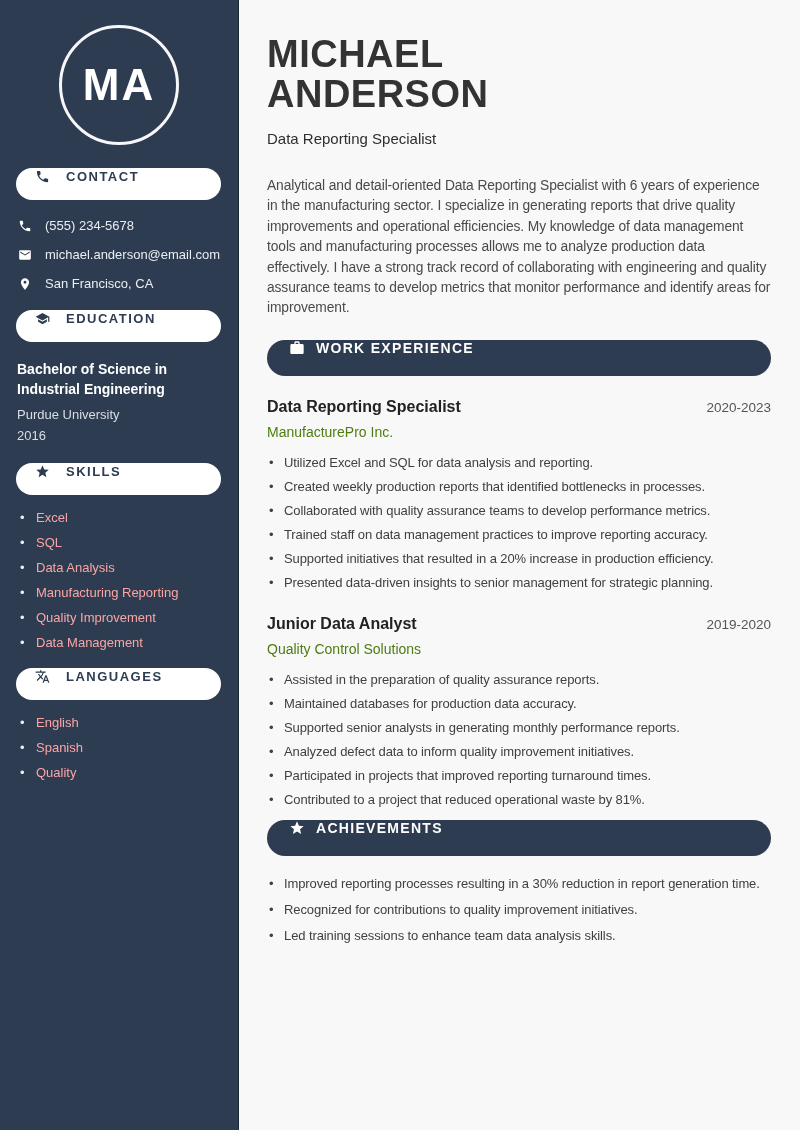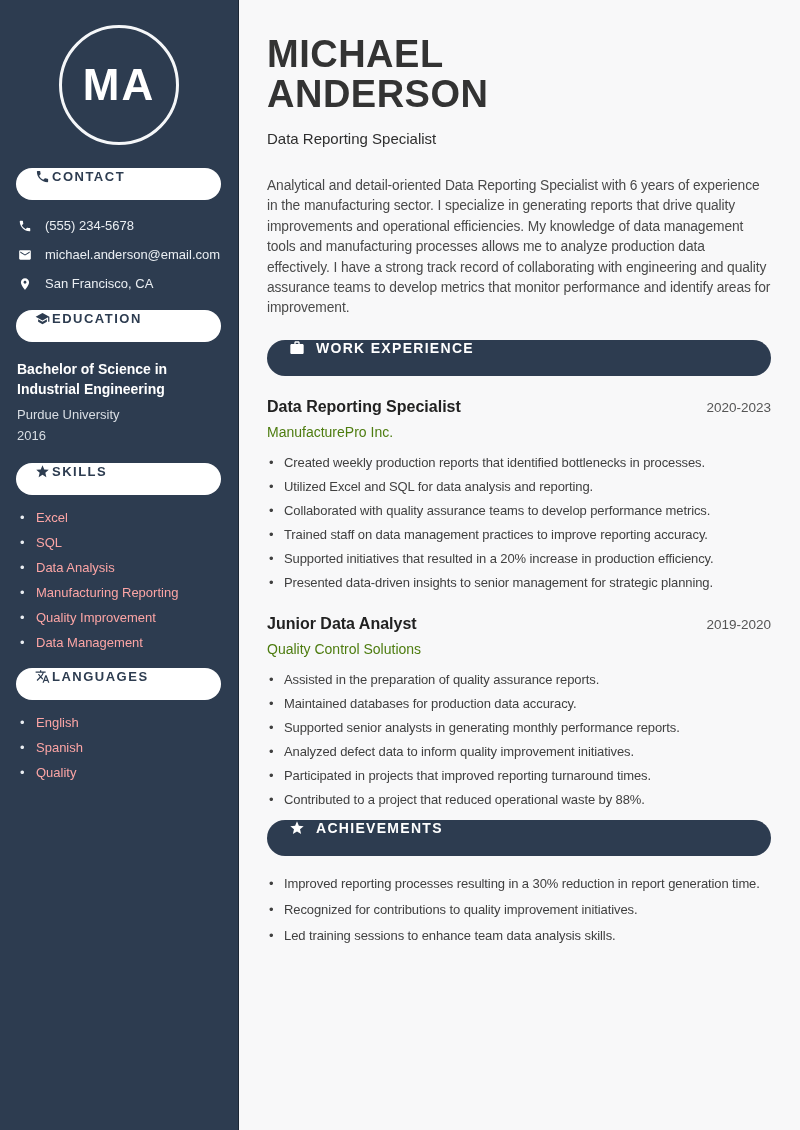--- a/index.html
+++ b/index.html
@@ -6,21 +6,21 @@
   html,body { width:800px; height:1130px; overflow:hidden; }
   body { font-family:"Liberation Sans","DejaVu Sans",sans-serif; background:#f8f8f9; display:flex; }
 
   
   .sidebar { width:239px; min-width:239px; background:#2d3c50; color:#fff; padding-top:25px;
              border-right:1px solid rgba(0,0,0,0.35); }
   .avatar { width:120px; height:120px; border:3px solid #f5f7f9; border-radius:50%;
             margin:0 auto 23px auto; display:flex; align-items:center; justify-content:center; }
   .avatar span { font-size:44px; letter-spacing:2px; color:#fff; font-weight:600; }
   .side-pill { margin:19px 17px 0 16px; background:#fff; border-radius:17px; height:32px;
-               display:flex; align-items:center; gap:2px; padding:0 12px 16px 19px;
+               display:flex; align-items:center; gap:16px; padding:0 12px 16px 19px;
                color:#2d3c50; font-size:13px; font-weight:bold; letter-spacing:1.5px; }
   .side-pill:first-of-type { margin-top:0; }
   .side-pill svg { width:15px; height:15px; fill:#2d3c50; flex:none; }
 
   .contact-list { padding:18px 14px 0 18px; }
   .contact-row { display:flex; align-items:center; gap:13px; margin-bottom:14px;
                  font-size:13px; line-height:15px; color:#eaeef2; }
   .contact-row svg { width:14px; height:14px; fill:#fff; flex:none; }
 
   .edu-block { padding:17px 16px 0 17px; }
@@ -153,43 +153,43 @@
   </div>
 
   <section class="job">
     <div class="job-head">
       <h3 class="job-role">Data Reporting Specialist</h3>
       <span class="job-dates">2020-2023</span>
     </div>
     <div class="job-company">ManufacturePro Inc.</div>
     <ul class="bullets">
 
-    <li>Created weekly production reports that identified bottlenecks in processes.</li>
-        <li>Utilized Excel and SQL for data analysis and reporting.</li>
+    <li>Utilized Excel and SQL for data analysis and reporting.</li>
+        <li>Created weekly production reports that identified bottlenecks in processes.</li>
         <li>Collaborated with quality assurance teams to develop performance metrics.</li>
         <li>Trained staff on data management practices to improve reporting accuracy.</li>
         <li>Supported initiatives that resulted in a 20% increase in production efficiency.</li>
         <li>Presented data-driven insights to senior management for strategic planning.</li>
       </ul>
   </section>
 
   <section class="job">
     <div class="job-head">
       <h3 class="job-role">Junior Data Analyst</h3>
       <span class="job-dates">2019-2020</span>
     </div>
     <div class="job-company">Quality Control Solutions</div>
     <ul class="bullets">
 
     <li>Assisted in the preparation of quality assurance reports.</li>
         <li>Maintained databases for production data accuracy.</li>
         <li>Supported senior analysts in generating monthly performance reports.</li>
         <li>Analyzed defect data to inform quality improvement initiatives.</li>
         <li>Participated in projects that improved reporting turnaround times.</li>
-        <li>Contributed to a project that reduced operational waste by 88%.</li>
+        <li>Contributed to a project that reduced operational waste by 81%.</li>
       </ul>
   </section>
 
   <div class="section-pill ach">
     <svg viewBox="0 0 24 24">
         <path d="M12 17.27L18.18 21l-1.64-7.03L22 9.24l-7.19-.61L12 2 9.19 8.63 2 9.24l5.46 4.73L5.82 21z"></path>
       </svg>
     <span>ACHIEVEMENTS</span>
   </div>
   <ul class="bullets ach">

